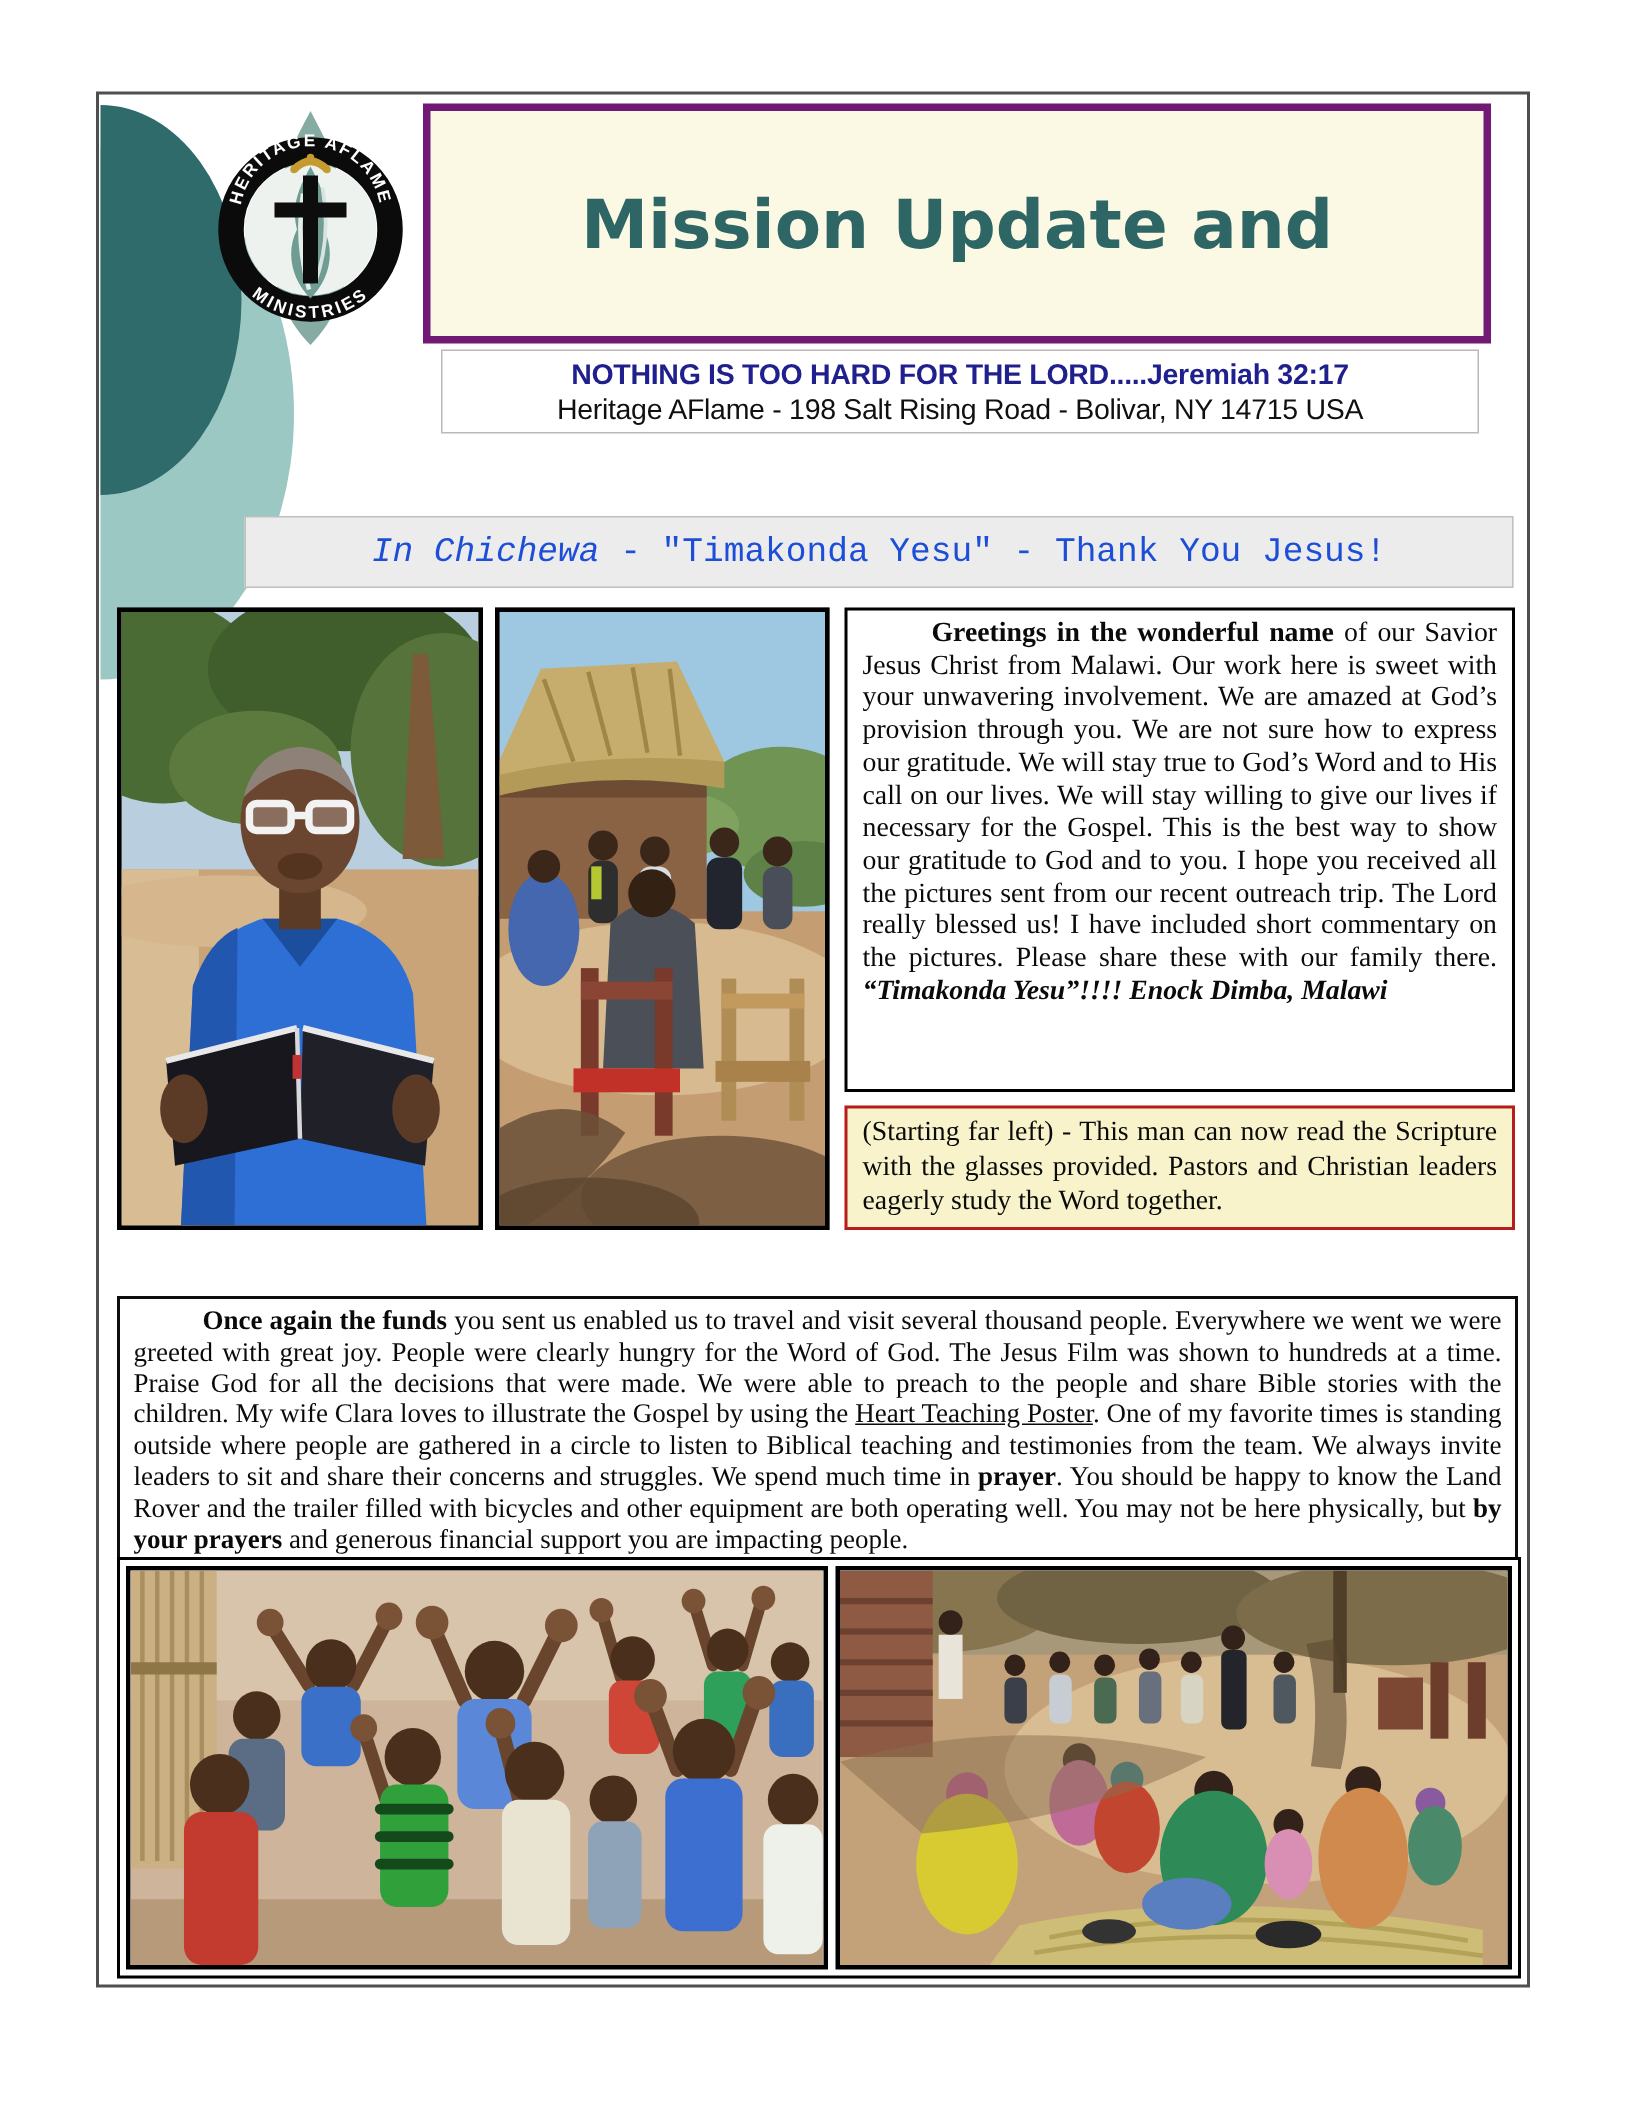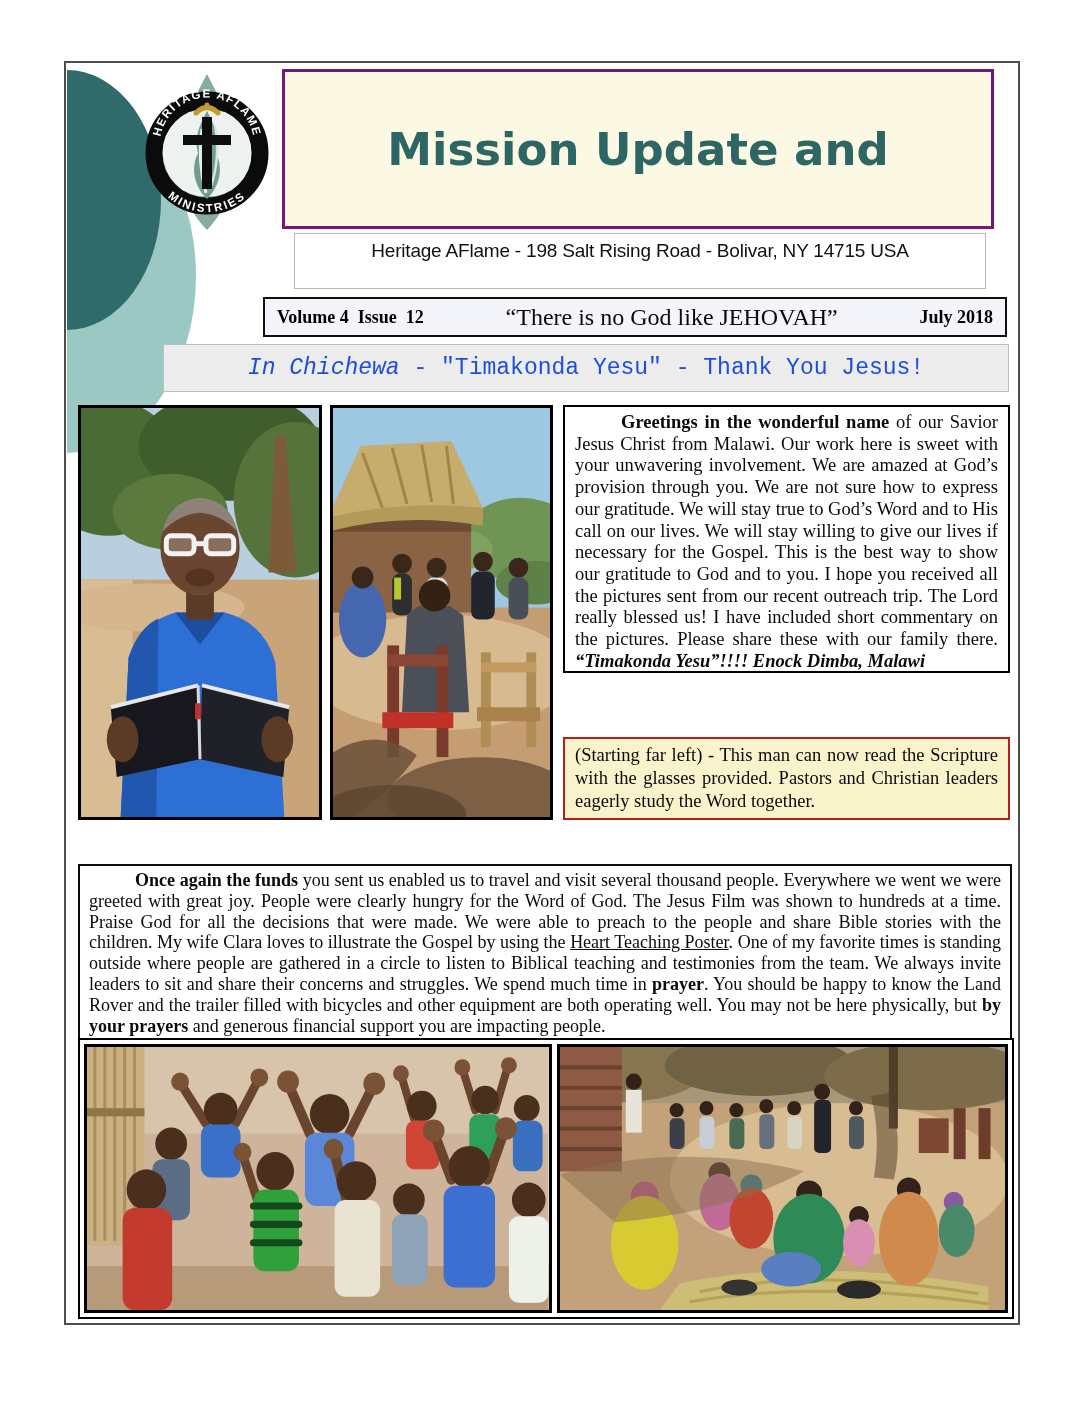--- a/index.html
+++ b/index.html
@@ -10,21 +10,21 @@
 
   
   .deco-light { position:absolute; left:1px; top:36px; width:129px; height:354px; background:#9cc8c3;
                 border-top-right-radius:100% 50%; border-bottom-right-radius:100% 50%; z-index:1; }
   .deco-dark  { position:absolute; left:1px; top:7px;  width:94px;  height:260px; background:#306b6b;
                 border-top-right-radius:100% 50%; border-bottom-right-radius:100% 50%; z-index:2; }
 
   .logo { position:absolute; left:74px; top:8px; width:134px; height:162px; z-index:3; }
 
   .title-box { position:absolute; left:216px; top:6px; width:712px; height:160px;
-               background:#fbf8e3; border:3px solid #701a75; z-index:3;
+               background:#fbf8e3; border:5px solid #701a75; z-index:3;
                display:flex; flex-direction:column; justify-content:center; align-items:center; }
   .title-line { font-family:"DejaVu Sans", sans-serif; font-weight:bold; font-size:45px;
                 line-height:57px; color:#2e6565; letter-spacing:0px; }
 
   .verse-box { position:absolute; left:228px; top:170px; width:692px; height:56px;
                background:#ffffff; border:1px solid #b9b9b9; text-align:center; z-index:3; padding-top:5px; }
   .verse-line { font-family:"Liberation Sans", sans-serif; font-weight:bold; font-size:19px;
                 line-height:23px; color:#201f8e; letter-spacing:-0.2px; }
   .address-line { font-family:"Liberation Sans", sans-serif; font-weight:normal; font-size:19px;
                 line-height:23px; color:#101010; letter-spacing:-0.2px; }
@@ -41,21 +41,21 @@
                   display:flex; align-items:center; justify-content:center;
                   font-family:"Liberation Mono", monospace; font-size:23px; color:#1d4ed8; }
   .chichewa-italic { font-style:italic; }
   .chichewa-rest { white-space:pre; }
 
   .photo-frame { position:absolute; border:3px solid #000; background:#777; z-index:3; overflow:hidden; }
   .photo-frame svg { display:block; width:100%; height:100%; }
   .photo-1 { left:12px;  top:342px; width:244px; height:415px; }
   .photo-2 { left:264px; top:342px; width:223px; height:415px; }
 
-  .greeting-box { position:absolute; left:497px; top:342px; width:447px; height:268px;
+  .greeting-box { position:absolute; left:497px; top:342px; width:447px; height:323px;
                   border:2px solid #000; background:#fff; padding:5px 10px 0 10px; z-index:3; }
   .greeting-text { font-size:18.5px; line-height:21.7px; text-align:justify; text-indent:46px; color:#0a0a0a; }
   .b { font-weight:bold; }
   .bi { font-weight:bold; font-style:italic; }
 
   .caption-box { position:absolute; left:497px; top:674px; width:447px; height:83px;
                  border:2px solid #b91c1c; background:#f8f3cb; padding:5px 10px; z-index:3; }
   .caption-text { font-size:18.5px; line-height:23px; text-align:justify; color:#0a0a0a; }
 
   .funds-box { position:absolute; left:12px; top:761px; width:934px; height:207px;
@@ -106,28 +106,24 @@
           <textPath href="#arcBot" startOffset="50%" text-anchor="middle">MINISTRIES</textPath>
         </text>
       </svg>
     </div>
 
     <div class="title-box">
       <div class="title-line">Mission Update and</div>
     </div>
 
     <div class="verse-box">
+      <div class="verse-line">NOTHING IS TOO HARD FOR THE LORD.....Jeremiah 32:17</div>
       <div class="address-line">Heritage AFlame - 198 Salt Rising Road - Bolivar, NY  14715  USA</div>
     </div>
 
-    <div class="issue-bar">
-      <span class="issue-vol">Volume 4  Issue  12</span>
-      <span class="issue-quote">“There is no God like JEHOVAH”</span>
-      <span class="issue-date">July 2018</span>
-    </div>
 
     <div class="chichewa-bar">
       <span class="chichewa-italic">In Chichewa</span>
         <span class="chichewa-rest"> - "Timakonda Yesu" - Thank You Jesus!</span>
     </div>
 
     <div class="photo-frame photo-1">
       <svg viewBox="0 0 240 410" preserveAspectRatio="none">
         <rect width="240" height="410" fill="#c9a478"></rect>
         <rect width="240" height="190" fill="#b9cfe0"></rect>

